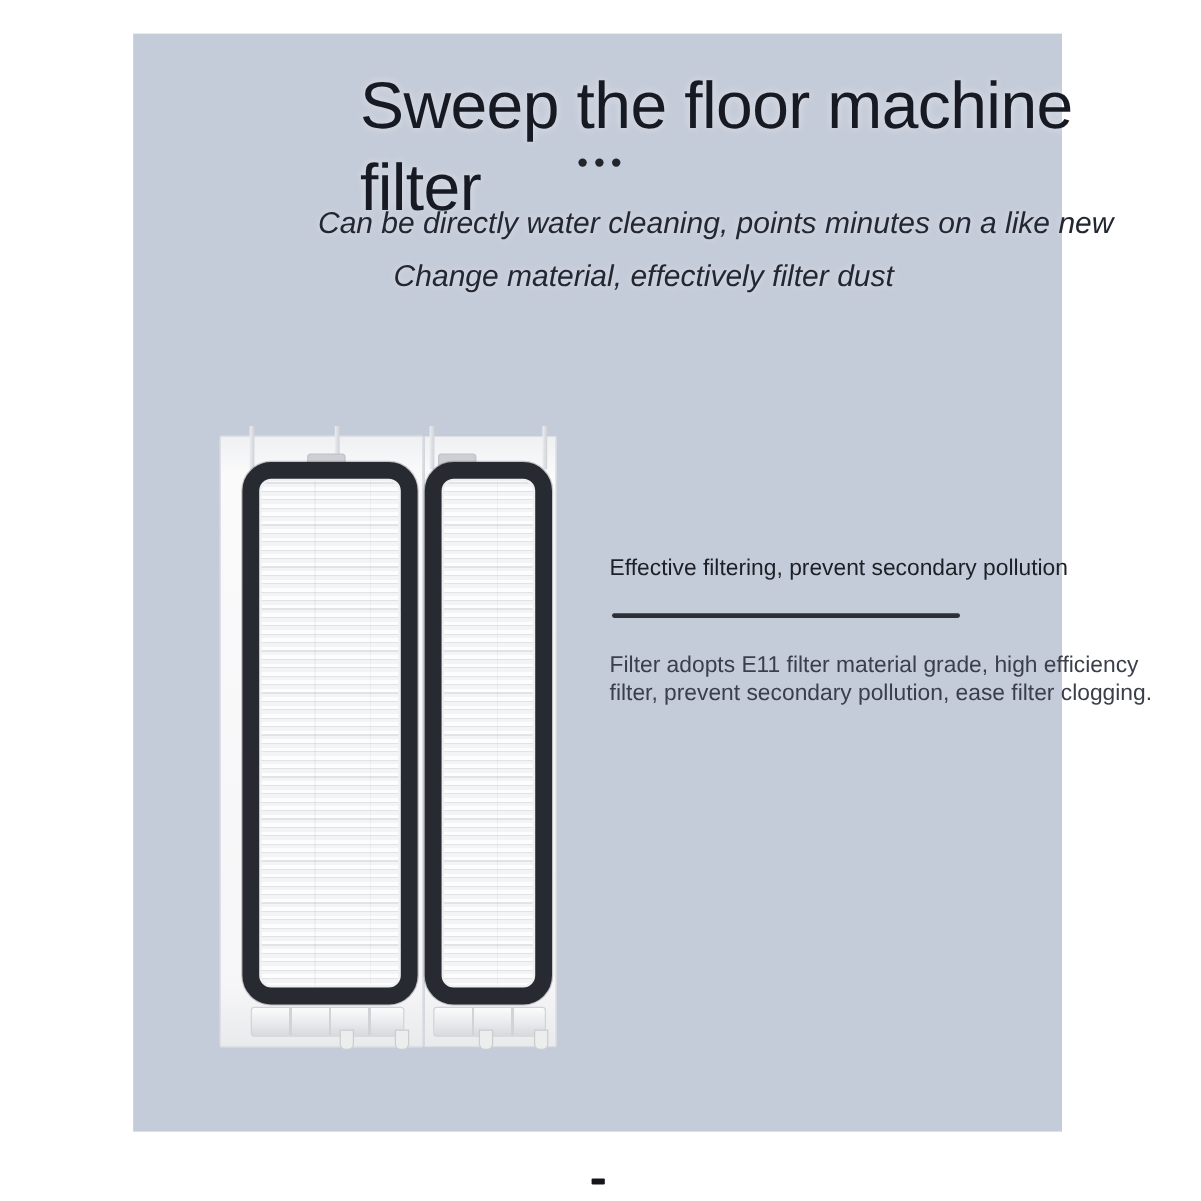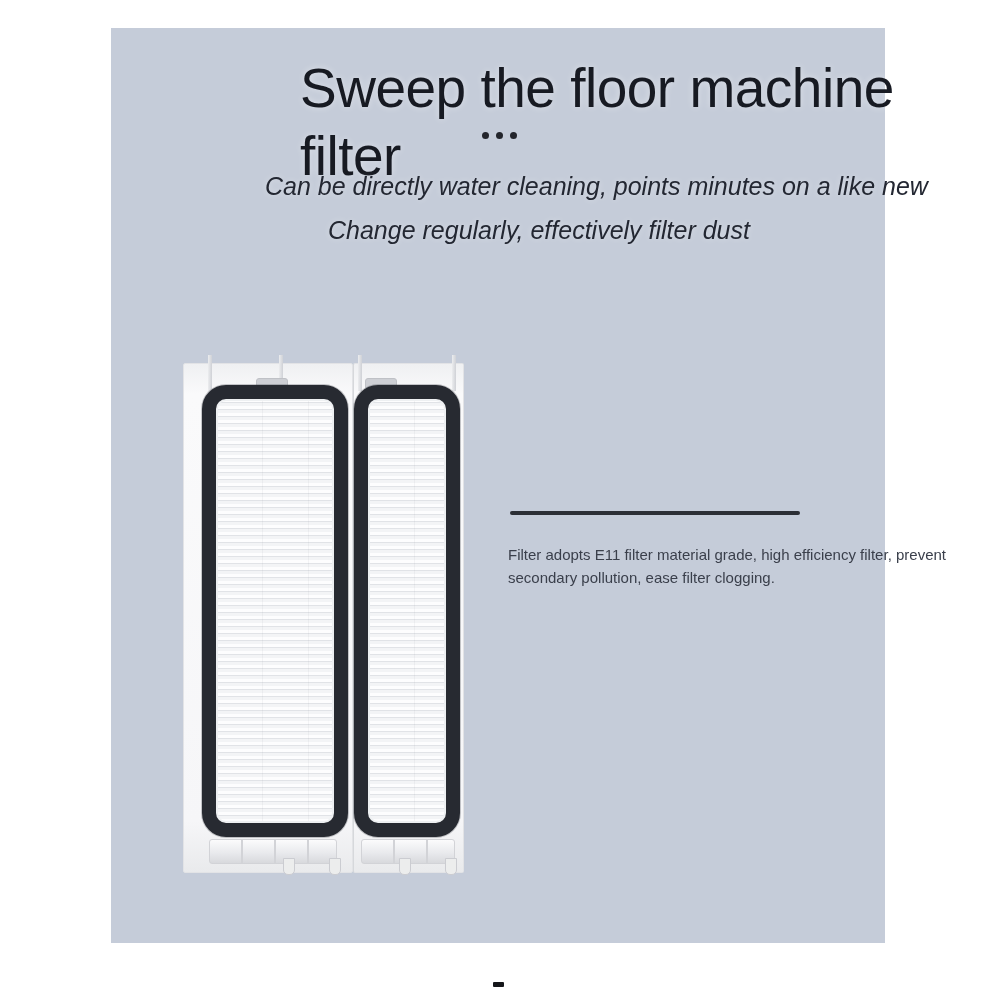--- a/index.html
+++ b/index.html
@@ -71,42 +71,42 @@
     border:1px solid #d2d3d7;border-radius:3px;
   }
   .latch-left{left:26px;width:128px;}
   .latch-right{left:178px;width:94px;}
   .hook{position:absolute;top:503px;width:12px;height:17px;background:#eceded;border:1px solid #cbccd1;border-radius:0 0 5px 5px;}
   .hook1{left:100px;} .hook2{left:146px;} .hook3{left:216px;} .hook4{left:262px;}
 
   
   .detail-head{position:absolute;left:508px;top:463px;white-space:nowrap;font-size:19px;color:#1d2027;}
   .divider{position:absolute;left:510px;top:511px;width:290px;height:4px;background:var(--divider);border-radius:2px;}
-  .paras{position:absolute;left:508px;top:543px;width:480px;font-size:15px;line-height:23px;color:var(--body-text);}
+  .paras{position:absolute;left:508px;top:543px;width:480px;font-size:19px;line-height:23px;color:var(--body-text);}
   .paras p{margin:0 0 12px 0;}
 
   .dash{position:absolute;left:493px;top:982px;width:11px;height:5px;background:#15161a;border-radius:1px;}
 </style>
 </head>
 <body>
 
 <div class="stage">
 
   <div class="panel"></div>
 
   <h1 class="title">Sweep the floor machine filter</h1>
 
   <div class="dots">
     <i></i>
     <i></i>
     <i></i>
   </div>
 
   <div class="sub1">Can be directly water cleaning, points minutes on a like new</div>
-  <div class="sub2">Change regularly, effectively filter dust</div>
+  <div class="sub2">Change material, effectively filter dust</div>
 
   <div class="photo" title="Two HEPA filters with black foam frames and white pleated filter media on white backing plates">
     <div class="plate plate-left"></div>
     <div class="plate plate-right"></div>
 
     <div class="pin pin1"></div>
     <div class="pin pin2"></div>
     <div class="pin pin3"></div>
     <div class="pin pin4"></div>
 
@@ -117,20 +117,21 @@
     <div class="frame frame-right"></div>
 
     <div class="latch latch-left"></div>
     <div class="latch latch-right"></div>
     <div class="hook hook1"></div>
     <div class="hook hook2"></div>
     <div class="hook hook3"></div>
     <div class="hook hook4"></div>
   </div>
 
+  <div class="detail-head">Effective filtering, prevent secondary pollution</div>
   <div class="divider"></div>
 
   <div class="paras">
     <p>Filter adopts E11 filter material grade, high efficiency filter, prevent secondary pollution, ease filter clogging.</p>
   </div>
 
   <div class="dash"></div>
 
 </div>
 

